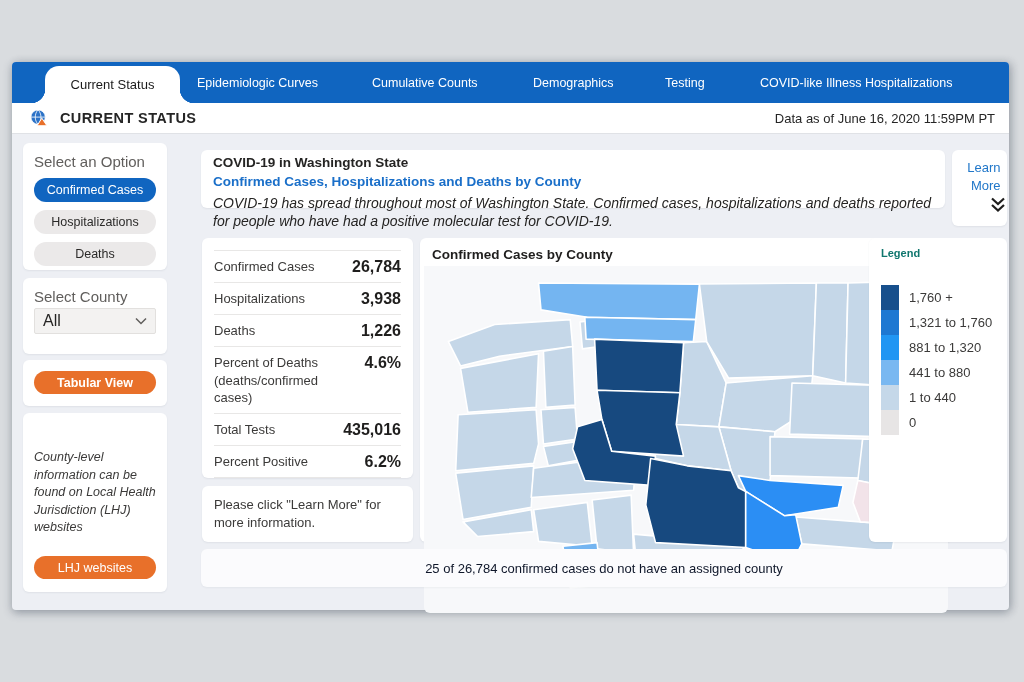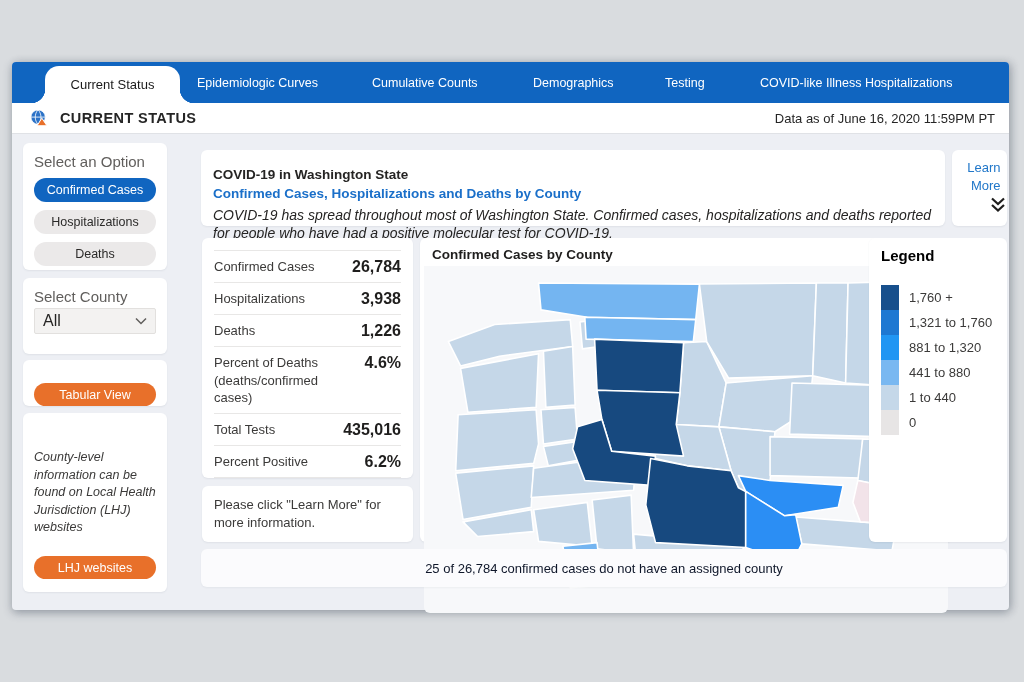--- a/index.html
+++ b/index.html
@@ -53,21 +53,21 @@
   .stat-row:last-child{border-bottom:1px solid #e8e7e6;}
   .stat-label{font-size:13px;color:#3b3a39;line-height:1.35;max-width:128px;}
   .stat-value{margin-left:auto;font-size:16px;font-weight:700;color:#1f1e1d;}
   .note-txt{padding:10px 12px;font-size:13px;color:#3b3a39;line-height:1.4;}
   
   .map-title{padding:9px 12px 0 12px;font-size:13.5px;font-weight:700;color:#1f1e1d;}
   .map-svg{position:absolute;left:4px;right:4px;top:28px;bottom:4px;background:#f7f8fa;
     border-radius:0 0 6px 6px;}
   .map-svg path{stroke:#ffffff;stroke-width:1.3;stroke-linejoin:round;}
   
-  .legend-title{padding:9px 4px 0 12px;font-size:15px;font-weight:700;color:#000000;}
+  .legend-title{padding:9px 4px 0 12px;font-size:11px;font-weight:700;color:#0f766e;}
   .legend-list{position:absolute;left:12px;top:47px;}
   .legend-item{display:flex;align-items:center;height:25px;}
   .legend-swatch{width:18px;height:25px;flex:0 0 auto;}
   .legend-label{margin-left:10px;font-size:13px;color:#3b3a39;white-space:nowrap;}
   
   .footer-bar{position:absolute;left:189px;top:487px;width:806px;height:38px;background:#fbfbfd;
     border-radius:6px;display:flex;align-items:center;justify-content:center;
     font-size:13px;color:#0f172a;box-shadow:0 1px 2px rgba(40,50,70,.05);}
 </style>
 </head>
@@ -105,29 +105,29 @@
     <div class="side-label">Select County</div>
     <div class="dropdown">
       <span>All</span>
       <svg width="12" height="8" viewBox="0 0 12 8">
         <polyline points="1,1.5 6,6.5 11,1.5" fill="none" stroke="#605e5c" stroke-width="1.5"></polyline>
       </svg>
     </div>
   </div>
 
   <div class="card" style="left:11px;top:298px;width:144px;height:46px;padding:11px 11px;">
-    <div class="pill orange" style="margin-top:12px;">Tabular View</div>
+    <div class="pill orange" style="margin-top:0;font-weight:bold;">Tabular View</div>
   </div>
 
   <div class="card" style="left:11px;top:351px;width:144px;height:179px;padding:10px 11px;">
     <div class="lhj-note">County-level information can be found on Local Health Jurisdiction (LHJ) websites</div>
     <div class="pill orange" style="position:absolute;left:11px;right:11px;bottom:13px;margin-top:0;">LHJ websites</div>
   </div>
 
-  <div class="card" style="left:189px;top:88px;width:744px;height:76px;padding:17px 12px;">
+  <div class="card" style="left:189px;top:88px;width:744px;height:58px;padding:5px 12px;">
     <div class="m-title">COVID-19 in Washington State</div>
     <div class="m-sub">Confirmed Cases, Hospitalizations and Deaths by County</div>
     <div class="m-desc">COVID-19 has spread throughout most of Washington State. Confirmed cases, hospitalizations and deaths reported for people who have had a positive molecular test for COVID-19.</div>
   </div>
 
   <div class="card learnmore" style="left:940px;top:88px;width:55px;height:76px;">
     <div class="lm-txt" style="width:42px;margin:0 auto;">Learn More</div>
     <svg width="18" height="16" viewBox="0 0 18 16" style="margin-top:3px;">
       <polyline points="3,1.5 9,7 15,1.5" fill="none" stroke="#1f1e1d" stroke-width="2.2"></polyline>
       <polyline points="3,8 9,13.5 15,8" fill="none" stroke="#1f1e1d" stroke-width="2.2"></polyline>

